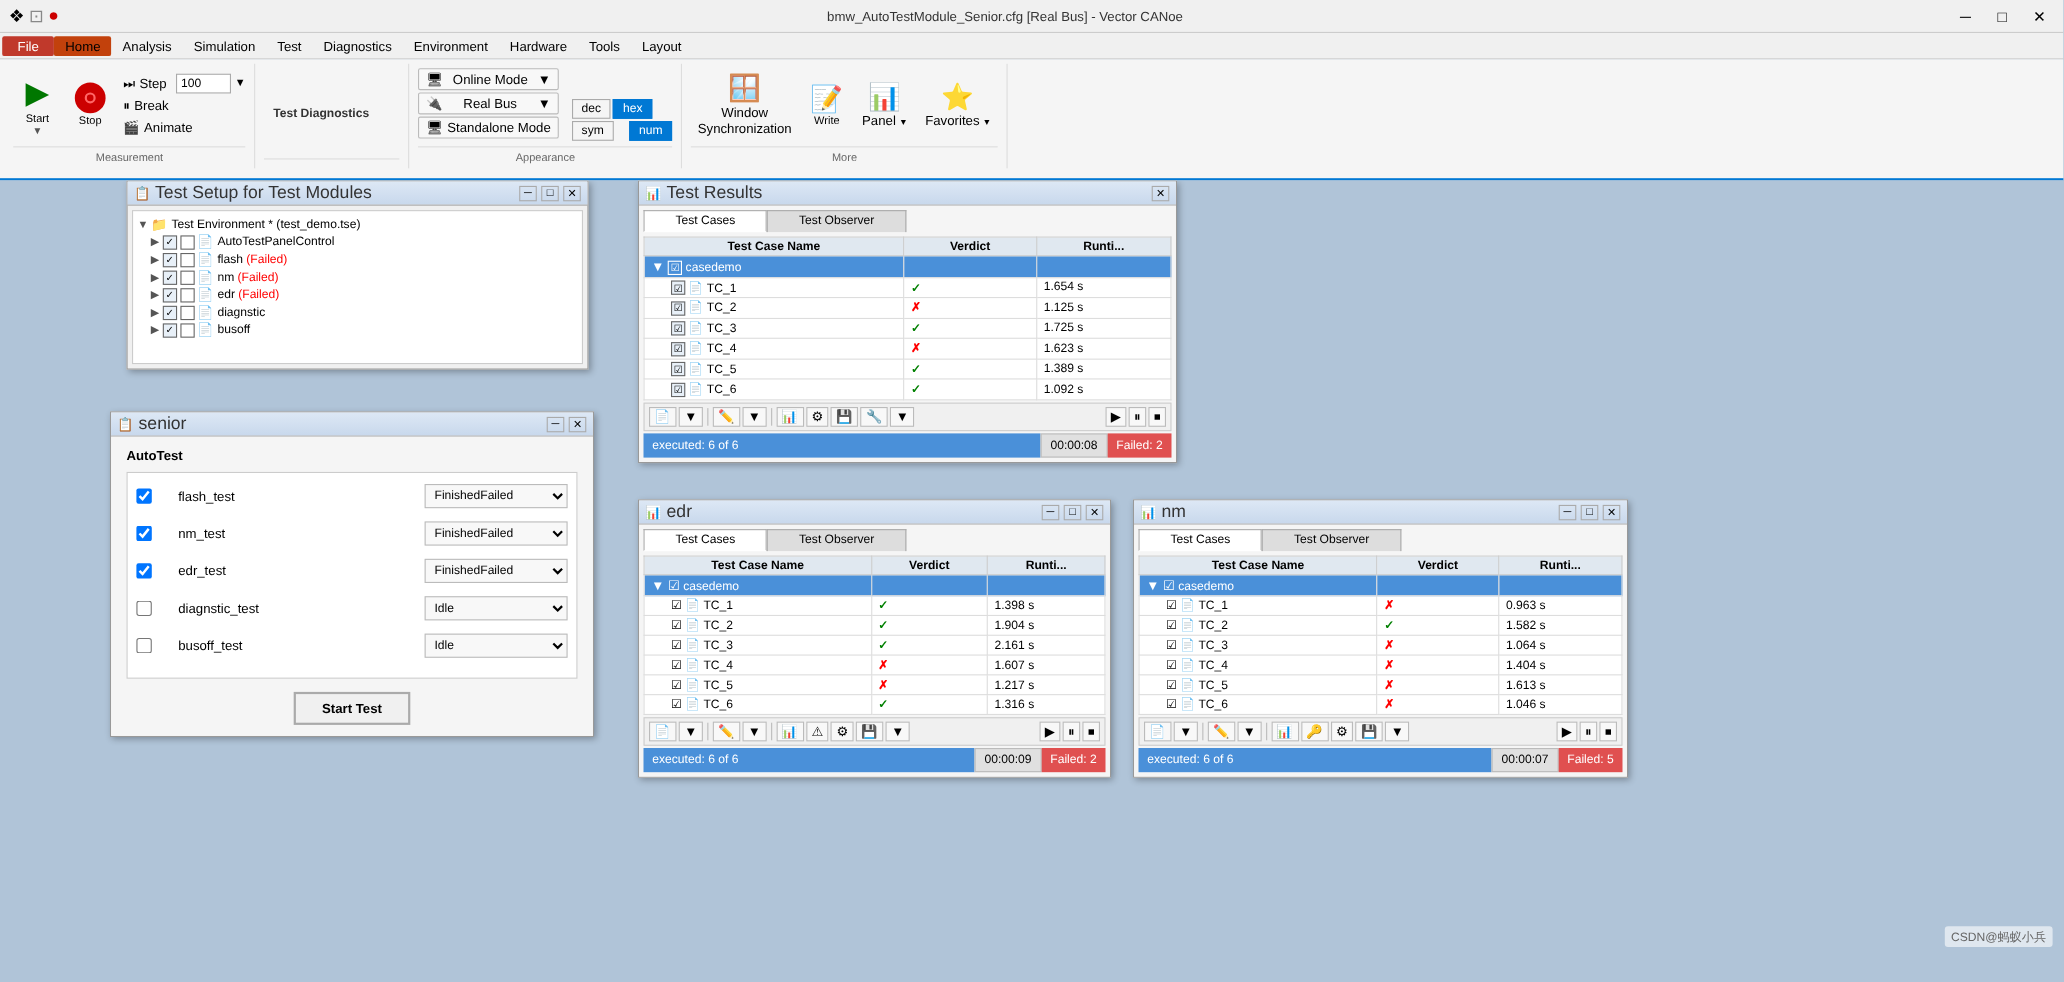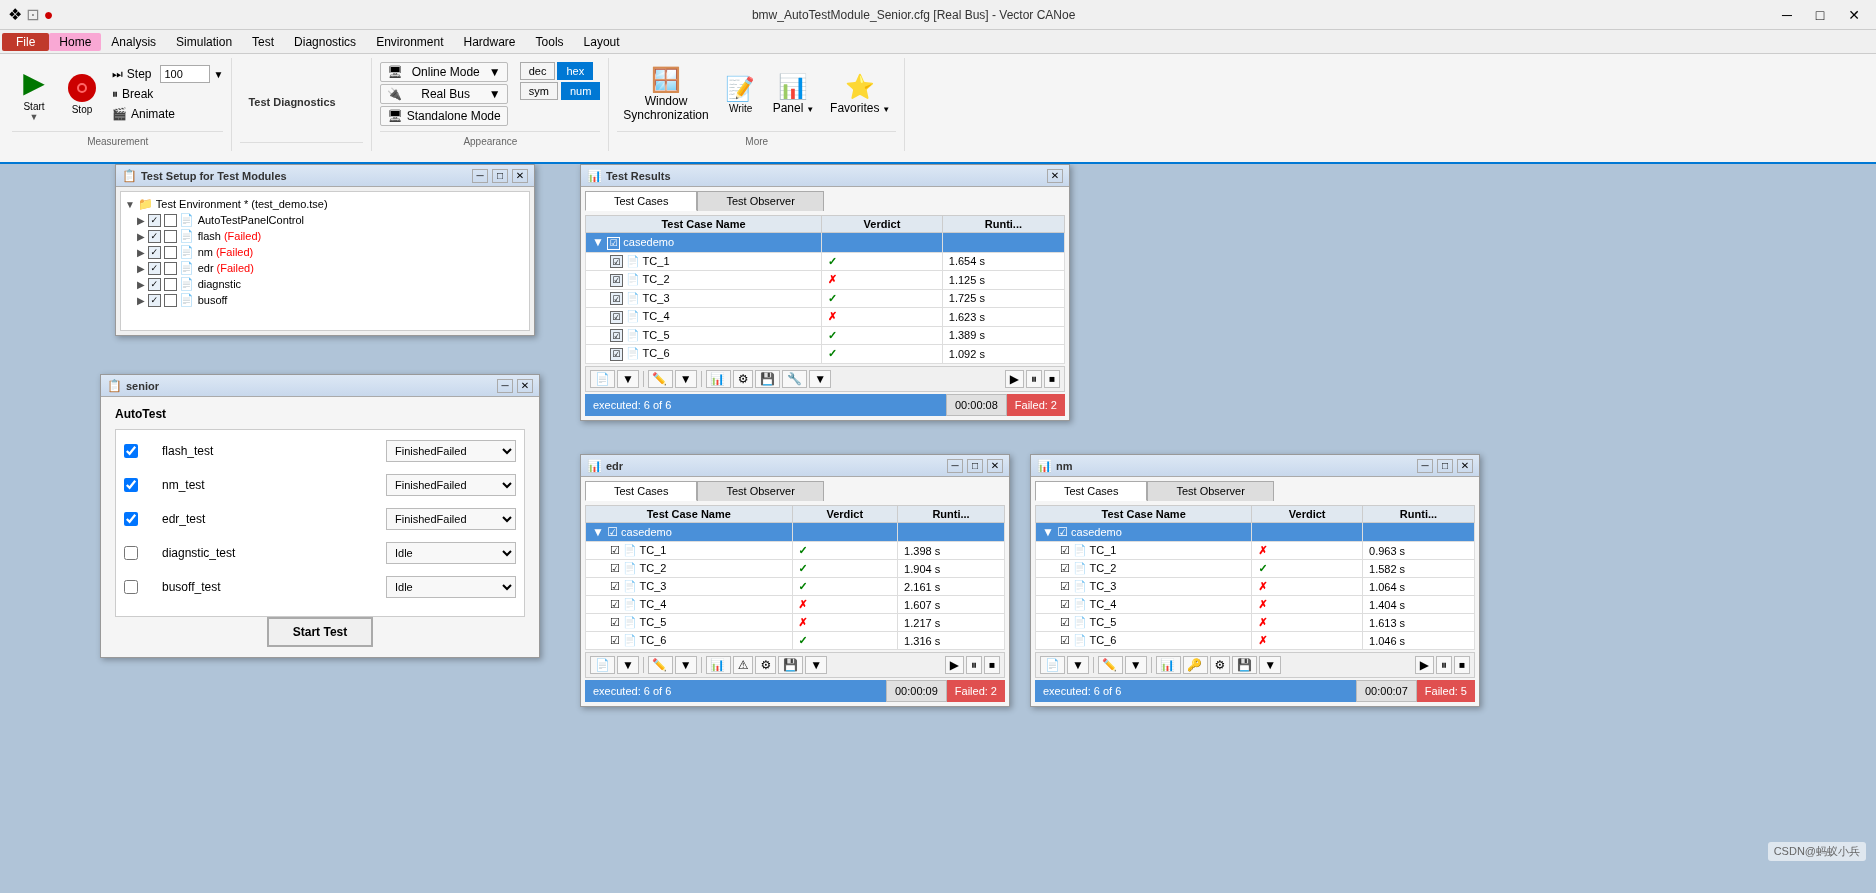--- a/index.html
+++ b/index.html
@@ -9,21 +9,21 @@
     .title-bar { background: #f0f0f0; height: 30px; display: flex; align-items: center; padding: 0 8px; border-bottom: 1px solid #ccc; }
     .title-bar-icons { display: flex; gap: 4px; align-items: center; }
     .title-bar-icons span { font-size: 16px; cursor: pointer; }
     .title-bar-title { flex: 1; text-align: center; font-size: 12px; color: #333; }
     .title-bar-controls { display: flex; gap: 8px; }
     .title-bar-controls button { background: none; border: none; cursor: pointer; font-size: 14px; padding: 2px 8px; }
 
     
     .menu-bar { background: #f0f0f0; height: 24px; display: flex; align-items: center; padding: 0 2px; border-bottom: 1px solid #ccc; }
     .menu-bar-item { padding: 2px 10px; cursor: pointer; font-size: 12px; border-radius: 2px; }
-    .menu-bar-item.active { background: #f9a8d4; }
+    .menu-bar-item.active { background: #c2410c; }
     .menu-bar-item.file-item { background: #c0392b; color: white; padding: 2px 14px; }
 
     
     .ribbon { background: #f5f5f5; border-bottom: 2px solid #0078d4; padding: 4px 0 0 0; min-height: 110px; }
     .ribbon-groups { display: flex; align-items: stretch; padding: 0 4px; }
     .ribbon-group { display: flex; flex-direction: column; padding: 4px 8px; border-right: 1px solid #ddd; min-width: 80px; }
     .ribbon-group-label { text-align: center; font-size: 10px; color: #666; margin-top: 4px; padding-top: 4px; border-top: 1px solid #ddd; }
     .ribbon-buttons { display: flex; gap: 4px; align-items: center; justify-content: center; flex: 1; }
     .ribbon-btn-large { display: flex; flex-direction: column; align-items: center; cursor: pointer; padding: 4px 6px; border-radius: 3px; min-width: 44px; }
     .ribbon-btn-large .icon { font-size: 24px; }
@@ -33,29 +33,29 @@
     .step-group { display: flex; flex-direction: column; gap: 2px; }
     .step-row { display: flex; align-items: center; gap: 4px; }
     .step-input { width: 50px; height: 18px; border: 1px solid #aaa; padding: 1px 4px; font-size: 11px; }
     .mode-group { display: flex; flex-direction: column; gap: 2px; }
     .mode-btn { display: flex; align-items: center; gap: 4px; cursor: pointer; padding: 2px 6px; border: 1px solid #bbb; border-radius: 2px; background: #f8f8f8; font-size: 11px; min-width: 120px; justify-content: space-between; }
     .dec-hex-group { display: flex; flex-direction: column; gap: 2px; }
     .dec-hex-row { display: flex; gap: 2px; }
     .dec-btn, .hex-btn { padding: 2px 8px; cursor: pointer; border: 1px solid #aaa; font-size: 11px; }
     .hex-btn { background: #0078d4; color: white; border-color: #0078d4; }
     .num-btn { background: #0078d4; color: white; border: 1px solid #0078d4; padding: 2px 8px; cursor: pointer; font-size: 11px; }
-    .sym-dec-row { display: flex; gap: 3px; }
+    .sym-dec-row { display: flex; gap: 14px; }
 
     
     .main-area { position: relative; background: #b0c4d8; width: 1876px; height: calc(893px - 30px - 24px - 110px); overflow: hidden; }
 
     
     .window { position: absolute; background: #f0f0f0; border: 1px solid #999; box-shadow: 2px 2px 6px rgba(0,0,0,0.3); }
     .window-titlebar { background: linear-gradient(to bottom, #dde8f5, #c8d8ec); padding: 3px 6px; display: flex; align-items: center; gap: 4px; border-bottom: 1px solid #aaa; height: 22px; }
-    .window-titlebar .win-title { flex: 1; font-size: 11px; font-weight: bold; color: #333; }
+    .window-titlebar .win-title { flex: 1; font-size: 16px; font-weight: normal; color: #333; }
     .window-titlebar .win-icon { font-size: 12px; }
     .window-titlebar-btn { background: none; border: 1px solid #aaa; cursor: pointer; font-size: 10px; width: 16px; height: 14px; display: flex; align-items: center; justify-content: center; }
 
     
     .test-setup-window { left: 115px; top: 0px; width: 420px; }
     .tree-area { padding: 4px; background: white; margin: 4px; border: 1px solid #ccc; min-height: 140px; }
     .tree-item { display: flex; align-items: center; gap: 3px; padding: 1px 0; cursor: pointer; }
     .tree-item .tree-label { font-size: 11px; }
     .tree-item .failed-label { color: red; font-size: 11px; }
     .tree-indent-1 { padding-left: 12px; }
@@ -63,21 +63,21 @@
     .checkbox-checked { background: #e8f0f8; }
 
     
     .senior-window { left: 100px; top: 210px; width: 440px; }
     .senior-content { padding: 10px 14px; background: #f5f5f5; }
     .autotest-label { font-weight: bold; margin-bottom: 8px; font-size: 12px; }
     .autotest-row { display: flex; align-items: center; gap: 24px; margin-bottom: 8px; padding: 2px 0; }
     .autotest-check { width: 14px; height: 14px; cursor: pointer; }
     .autotest-name { flex: 1; font-size: 12px; }
     .status-select { width: 130px; height: 22px; border: 1px solid #bbb; background: #f8f8f8; font-size: 11px; padding: 1px 4px; }
-    .start-test-btn { display: block; margin: 0 auto 0; padding: 6px 24px; background: #f0f0f0; border: 2px solid #aaa; cursor: pointer; font-size: 12px; font-weight: bold; }
+    .start-test-btn { display: block; margin: 12px auto 0; padding: 6px 24px; background: #f0f0f0; border: 2px solid #aaa; cursor: pointer; font-size: 12px; font-weight: bold; }
 
     
     .test-result-main { left: 580px; top: 0px; width: 490px; }
     .test-result-edr { left: 580px; top: 290px; width: 430px; }
     .test-result-nm { left: 1030px; top: 290px; width: 450px; }
 
     .test-window-content { padding: 4px; background: #f5f5f5; }
     .test-tabs { display: flex; gap: 0; margin-bottom: 4px; }
     .test-tab { padding: 3px 28px; background: #ddd; border: 1px solid #aaa; cursor: pointer; font-size: 11px; border-bottom: none; }
     .test-tab.active { background: white; border-bottom: 1px solid white; }
@@ -197,21 +197,21 @@
           <div class="mode-btn">
             <span>🔌</span>
             <span>Real Bus</span>
             <span>▼</span>
           </div>
           <div class="mode-btn">
             <span>🖥</span>
             <span>Standalone Mode</span>
           </div>
         </div>
-        <div class="dec-hex-group" style="margin-left:8px;">
+        <div class="dec-hex-group" style="margin-left:8px;margin-top:28px;">
           <div class="dec-hex-row">
             <div class="dec-btn">dec</div>
             <div class="hex-btn">hex</div>
           </div>
           <div class="sym-dec-row">
             <div class="dec-btn">sym</div>
             <div class="num-btn">num</div>
           </div>
         </div>
       </div>

